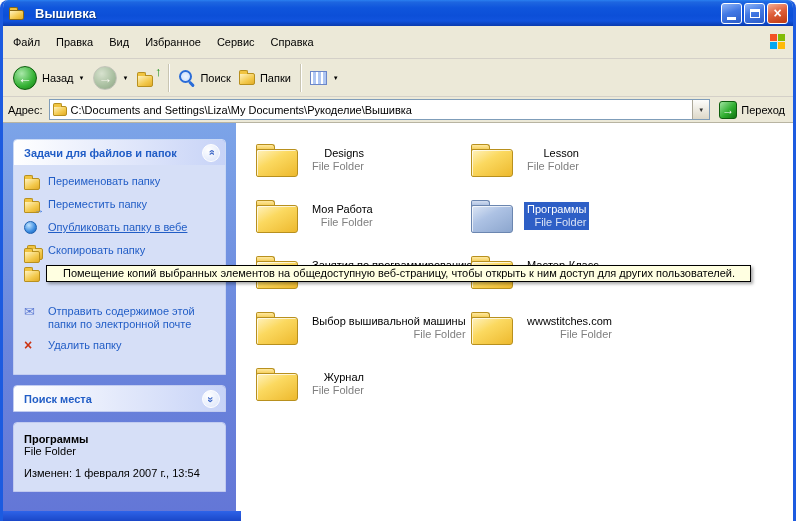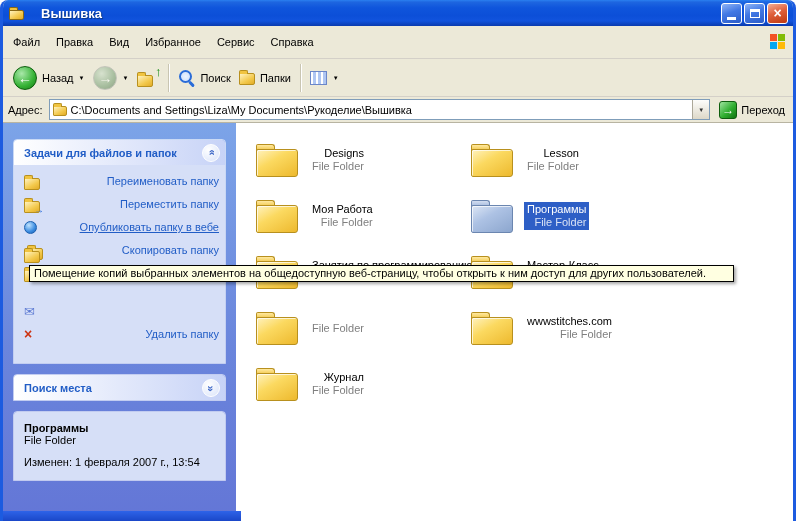--- a/index.html
+++ b/index.html
@@ -3,21 +3,21 @@
 <meta charset="utf-8">
 <style>
   * { box-sizing: border-box; margin: 0; padding: 0; }
   html,body { width:796px; height:521px; overflow:hidden; background:#fff;
               font-family:"Liberation Sans", sans-serif; }
   .window { width:796px; height:521px; position:relative;
             border-left:3px solid #1C5BE0; border-right:3px solid #1C5BE0;
             border-radius:8px 8px 0 0; overflow:hidden; background:#ECE9D8; }
 
   
-  .titlebar { height:26px; display:flex; align-items:center; padding:0 5px 0 6px; gap:16px;
+  .titlebar { height:26px; display:flex; align-items:center; padding:0 5px 0 6px; gap:10px;
     background:linear-gradient(180deg,#2A80F0 0%,#1E66E0 8%,#0F55DC 30%,#0C4FD8 60%,#1153DD 80%,#0A3BAE 100%); }
   .titlebar-text { color:#fff; font-weight:bold; font-size:13px; text-shadow:1px 1px 1px #0A3580; flex:1; }
   .title-folder { width:16px; height:13px; position:relative; }
   .title-folder::before { content:""; position:absolute; left:0; top:0; width:7px; height:4px;
       background:#F1C440; border:1px solid #8A6914; border-bottom:none; border-radius:2px 2px 0 0; }
   .title-folder::after { content:""; position:absolute; left:0; top:3px; right:1px; bottom:0;
       background:linear-gradient(150deg,#FFF2BE,#F3C94C 60%,#E2AC28); border:1px solid #8A6914; border-radius:1px 2px 2px 1px; }
   .titlebar-buttons { display:flex; }
   .tb-btn { width:21px; height:21px; border-radius:3px; border:1px solid #fff; margin-left:2px;
             display:flex; align-items:center; justify-content:center; cursor:pointer; }
@@ -92,21 +92,21 @@
            padding:0 5px 0 10px; background:linear-gradient(90deg,#FFFFFF,#C7D3F7);
            color:#215DC6; font-weight:bold; font-size:11px; cursor:pointer; }
   .chev { width:18px; height:18px; border-radius:50%; border:1px solid #fff;
           background:radial-gradient(circle at 35% 30%,#fff,#D9E3FA);
           display:flex; align-items:center; justify-content:center; }
   .chev span { display:inline-block; font-size:11px; font-weight:bold; color:#3F69C8; letter-spacing:-1px; }
   .chev.up span { transform:rotate(-90deg); }
   .chev.down span { transform:rotate(90deg); }
   .panel-body { background:#D6DFF7; padding:10px 6px 12px 10px; }
   .task-item { display:flex; align-items:flex-start; gap:6px; margin-bottom:8px;
-               font-size:11px; line-height:13px; color:#215DC6; cursor:pointer;justify-content:space-between; }
+               font-size:11px; line-height:13px; color:#215DC6; cursor:pointer; }
   .task-item .task-ico { width:18px; flex:none; position:relative; height:15px; }
   .task-label { max-width:160px; }
   .task-share { min-height:30px; }
   .pub-label { position:relative; text-decoration:underline; }
   .globe { width:13px; height:13px; border-radius:50%; border:1px solid #1B5FB0;
            background:radial-gradient(circle at 35% 30%,#BFE3FF,#3C8CE0 60%,#1B5FB0); display:inline-block; }
   .mv-arrow { position:absolute; right:-2px; bottom:-3px; color:#2A6CD8; font-size:10px; font-weight:bold; }
   .mf-copy { position:absolute; left:3px; top:1px; }
   .mf-copy2 { position:absolute; left:0; top:4px; }
   .env { font-size:13px; color:#5E7BD3; line-height:13px; }
@@ -133,23 +133,23 @@
         border-color:#6B86B0; }
   .ttext { display:flex; flex-direction:column; font-size:11px; line-height:13px; padding:1px 3px;
            white-space:nowrap;align-items:flex-end; }
   .tname { color:#000; }
   .ttype { color:#7F7F7F; }
   .sel .ttext { background:#2E5FC6; }
   .sel .tname { color:#fff; }
   .sel .ttype { color:#D8E2F5; }
 
   
-  .tooltip { position:absolute; left:26px; top:142px; width:705px; height:17px;
+  .tooltip { position:absolute; left:43px; top:142px; width:705px; height:17px;
              background:#FFFFE1; border:1px solid #000; font-size:11px; line-height:15px;
-             padding:0 4px; white-space:nowrap; overflow:hidden; z-index:50;
+             padding:0 16px; white-space:nowrap; overflow:hidden; z-index:50;
              box-shadow:2px 2px 3px rgba(0,0,0,.35); }
 
   
   .bottom-strip { position:absolute; left:0; bottom:0; width:238px; height:10px;
                   background:linear-gradient(180deg,#2E63E8,#1A47C8); z-index:60; }
 </style>
 </head>
 <body>
 
 <div class="window">
@@ -264,20 +264,21 @@
                 <span class="mf mf-copy2"></span>
               </span>
             <span class="task-label">Скопировать папку</span>
           </div>
           <div class="task-item task-share">
             <span class="task-ico"><span class="mf"></span></span>
             <span class="task-label">Открыть общий доступ к этой</span>
           </div>
           <div class="task-item">
             <span class="task-ico"><span class="env">✉</span></span>
+            <span class="task-label">Отправить содержимое этой папки по электронной почте</span>
           </div>
           <div class="task-item">
             <span class="task-ico"><span class="delx">×</span></span>
             <span class="task-label">Удалить папку</span>
           </div>
         </div>
       </div>
 
       <div class="panel">
         <div class="panel-header">
@@ -339,20 +340,21 @@
         <div class="tile">
           <span class="fico"></span>
           <span class="ttext">
               <span class="tname">Мастер-Класс</span>
               <span class="ttype">File Folder</span>
             </span>
         </div>
         <div class="tile">
           <span class="fico"></span>
           <span class="ttext">
+              <span class="tname">Выбор вышивальной машины</span>
               <span class="ttype">File Folder</span>
             </span>
         </div>
         <div class="tile">
           <span class="fico"></span>
           <span class="ttext">
               <span class="tname">wwwstitches.com</span>
               <span class="ttype">File Folder</span>
             </span>
         </div>

